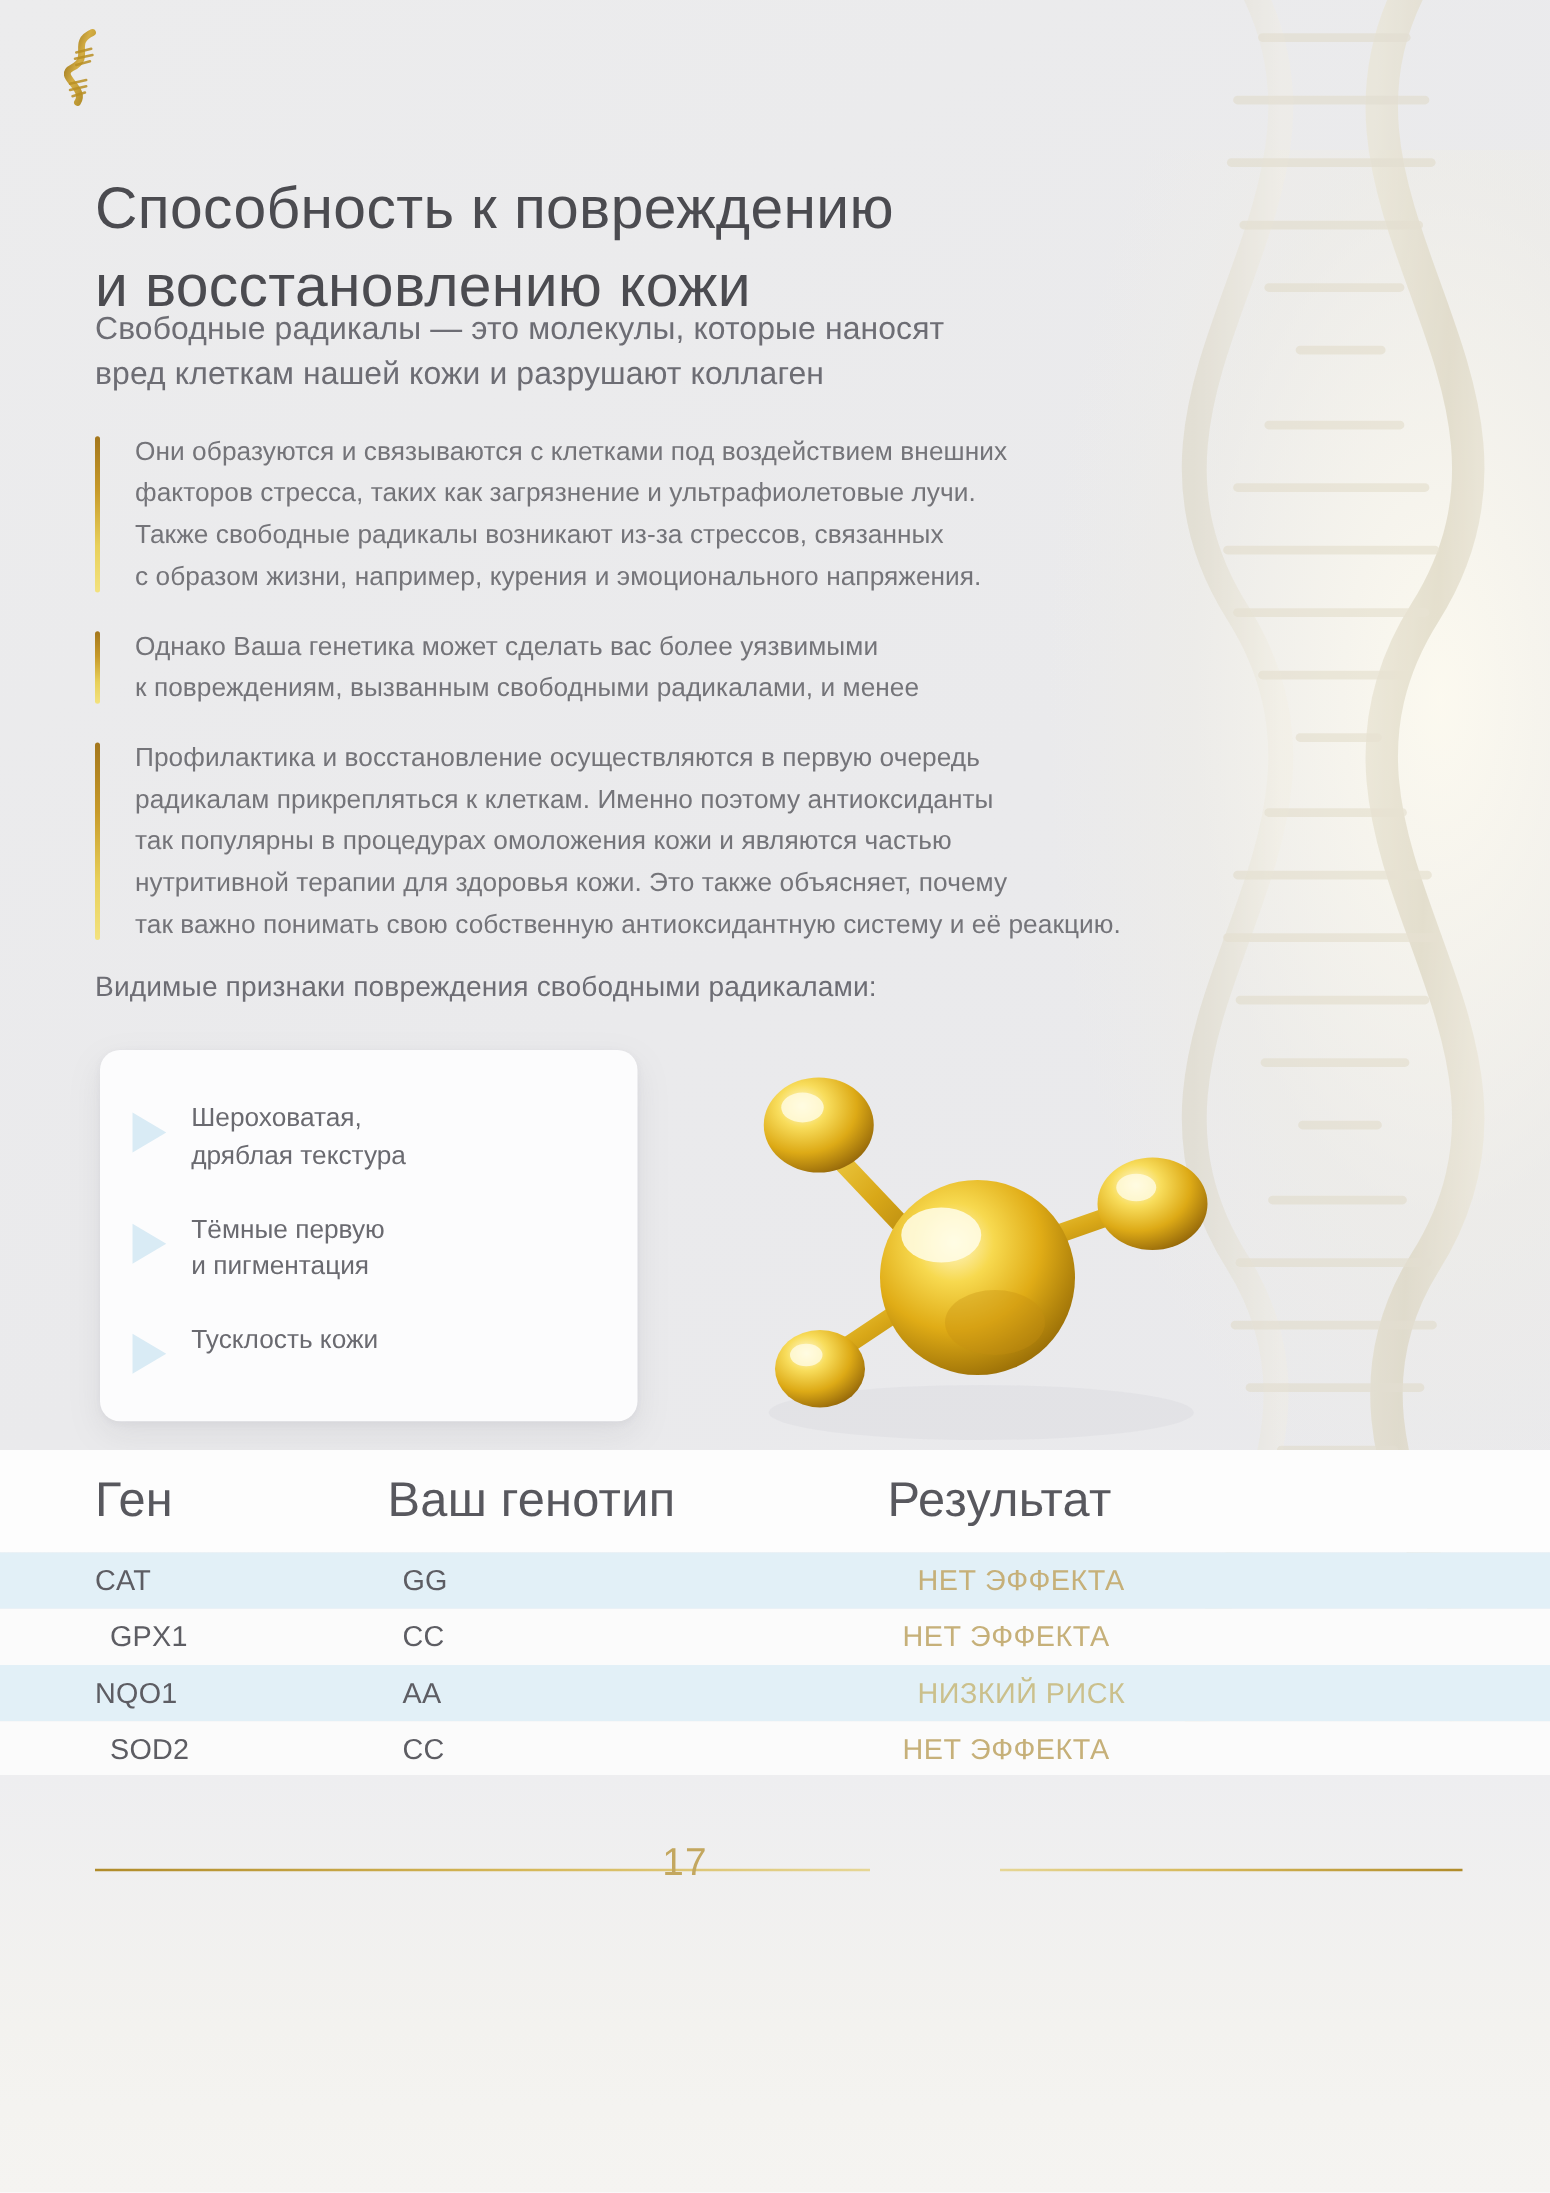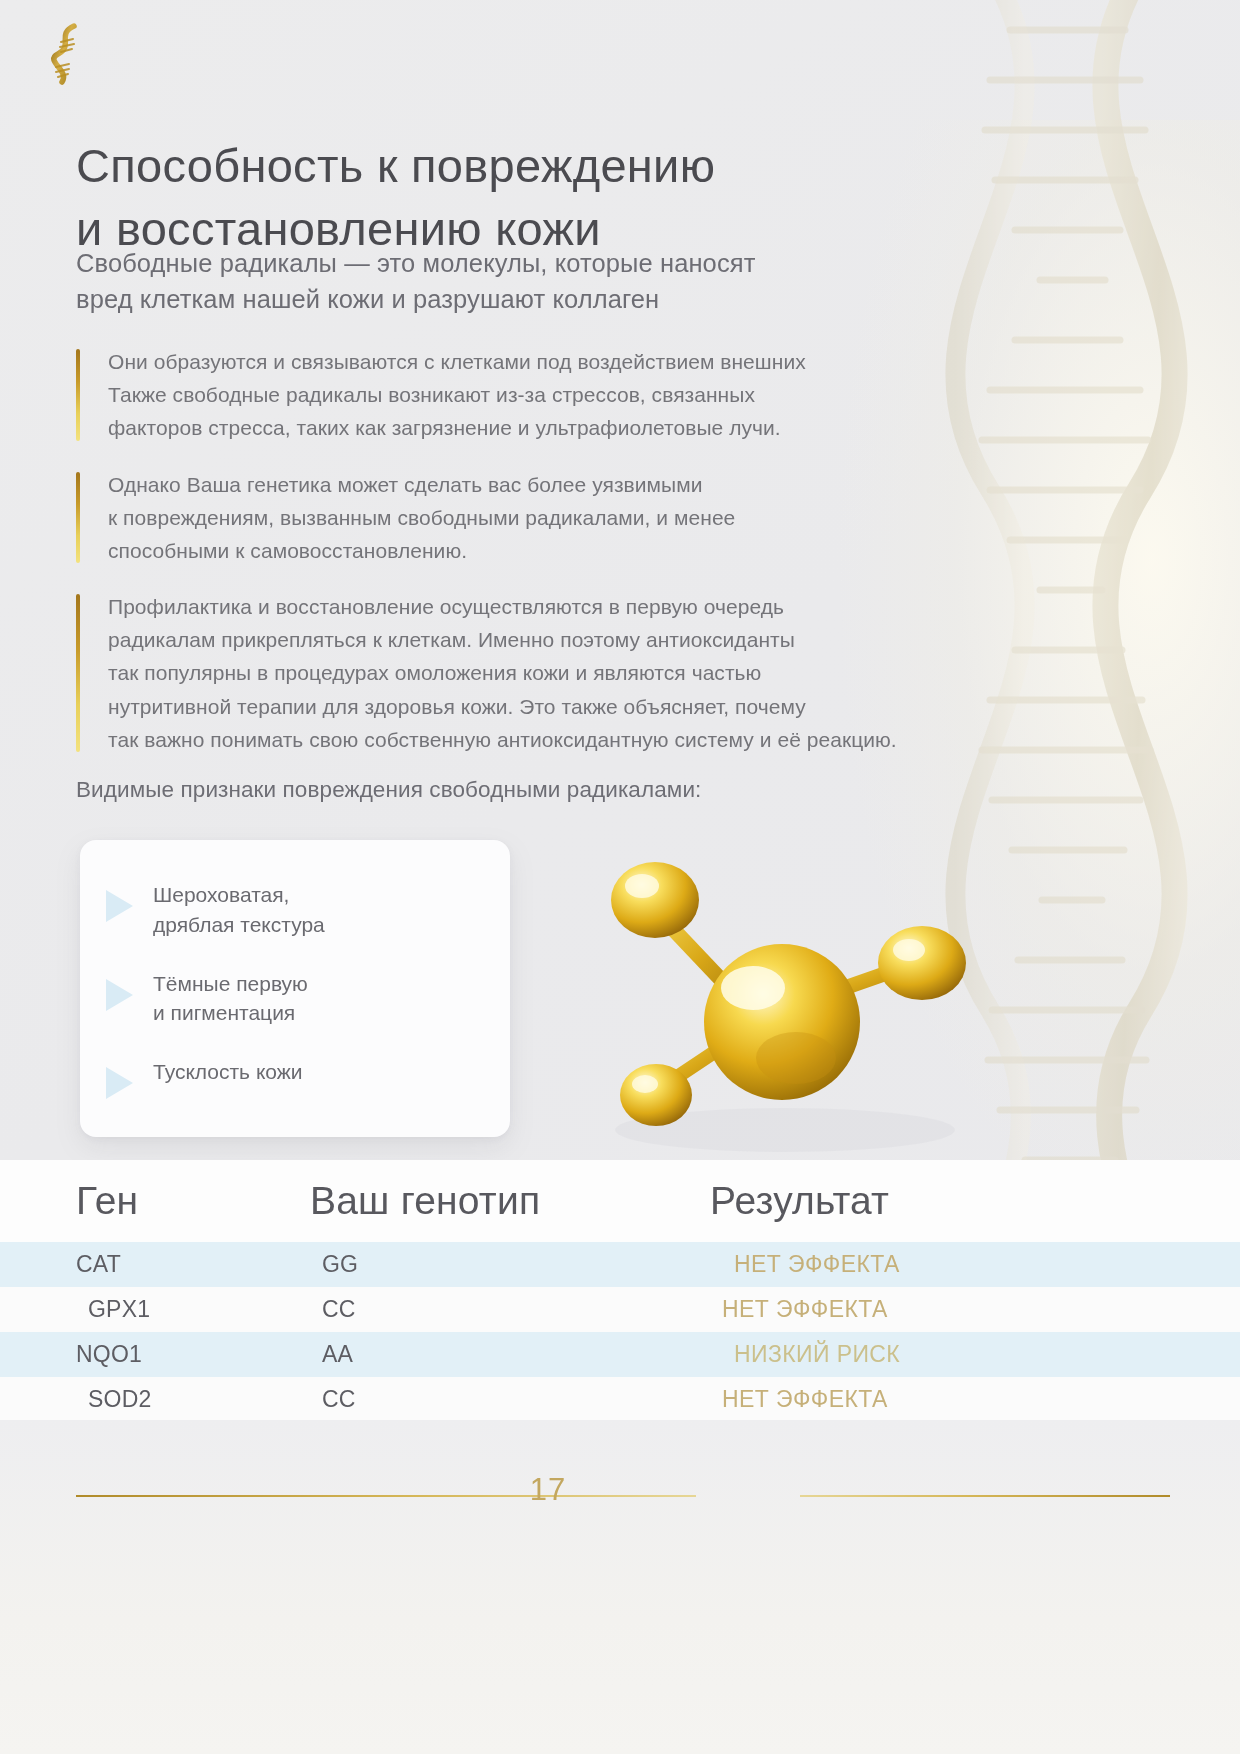--- a/index.html
+++ b/index.html
@@ -329,31 +329,31 @@
     <span class="ln">Свободные радикалы — это молекулы, которые наносят</span>
     <span class="ln">вред клеткам нашей кожи и разрушают коллаген</span>
   </div>
 
   <div class="blocks">
 
     <div class="block">
       <span class="bar"></span>
       <p>
         <span class="ln">Они образуются и связываются с клетками под воздействием внешних</span>
+        <span class="ln">факторов стресса, таких как загрязнение и ультрафиолетовые лучи.</span>
         <span class="ln">Также свободные радикалы возникают из-за стрессов, связанных</span>
-        <span class="ln">факторов стресса, таких как загрязнение и ультрафиолетовые лучи.</span>
+        <span class="ln">с образом жизни, например, курения и эмоционального напряжения.</span>
       </p>
     </div>
 
     <div class="block">
       <span class="bar"></span>
       <p>
         <span class="ln">Однако Ваша генетика может сделать вас более уязвимыми</span>
         <span class="ln">к повреждениям, вызванным свободными радикалами, и менее</span>
-        <span class="ln">способными к самовосстановлению.</span>
       </p>
     </div>
 
     <div class="block">
       <span class="bar"></span>
       <p>
         <span class="ln">Профилактика и восстановление осуществляются в первую очередь</span>
         <span class="ln">радикалам прикрепляться к клеткам. Именно поэтому антиоксиданты</span>
         <span class="ln">так популярны в процедурах омоложения кожи и являются частью</span>
         <span class="ln">нутритивной терапии для здоровья кожи. Это также объясняет, почему</span>

